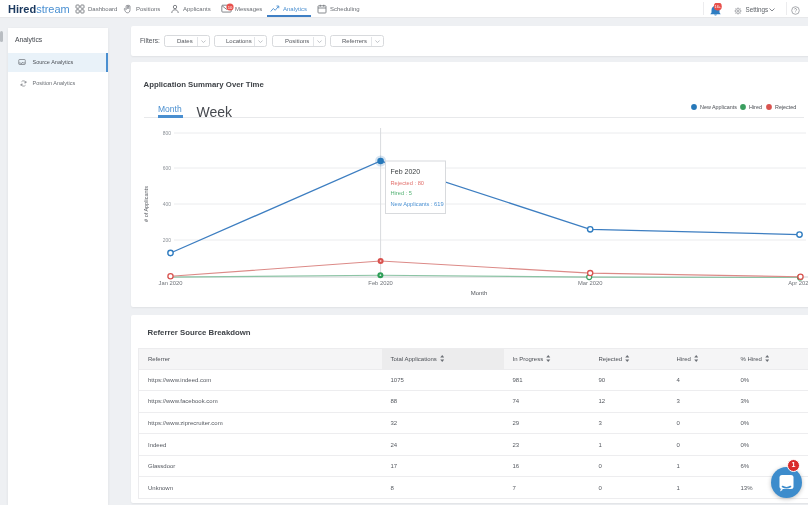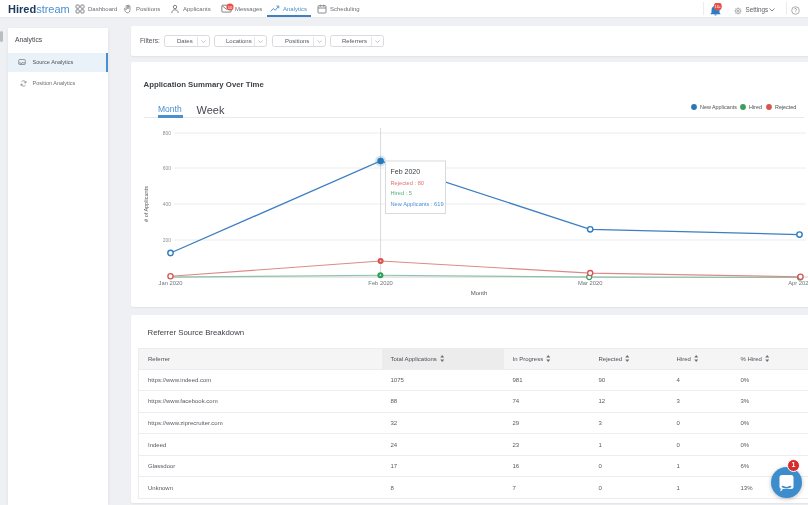--- a/index.html
+++ b/index.html
@@ -25,21 +25,21 @@
 #filters { left:115px; top:26px; width:686px; height:30px; }
 #filters .lbl { position:absolute; left:9px; top:11px; font-size:6.6px; color:#4e5258; }
 .fbtn { position:absolute; top:8.5px; height:12.5px; border:1px solid #d8dadd; border-radius:2.5px; background:#fff; font-size:6px; color:#55585e; }
 .fbtn .t { position:absolute; top:2.8px; }
 .fbtn .sep { position:absolute; right:11px; top:1.5px; width:1px; height:9px; background:#e3e5e8; }
 .fbtn .chev { position:absolute; right:3px; top:4px; }
 
 #chartcard { left:115px; top:62px; width:686px; height:245px; }
 
 #tablecard { left:115px; top:315px; width:686px; height:188px; }
-#tablecard .title { position:absolute; left:16.5px; top:12.5px; font-size:7.8px; font-weight:normal; color:#3e4247; }
+#tablecard .title { position:absolute; left:16.5px; top:12.5px; font-size:7.8px; font-weight:bold; color:#3e4247; }
 #tbl { position:absolute; left:7px; top:33px; width:671px; border-collapse:collapse; table-layout:fixed; font-size:6px; color:#565a61; }
 #tbl th { font-weight:normal; text-align:left; background:#f5f5f6; color:#4c5056; height:20.5px; padding:0 0 0 9px; border:1px solid #ececee; border-left:none; border-right:none; }
 #tbl th.hl { background:#ececed; }
 #tbl td { height:21.6px; padding:0 0 0 9px; border-bottom:1px solid #ededef; }
 #tbl td:first-child, #tbl th:first-child { border-left:1px solid #ececee; }
 #tbl td:last-child, #tbl th:last-child { border-right:1px solid #ececee; }
 .sorticon { display:inline-block; vertical-align:-1px; margin-left:3px; }
 
 #chat { position:absolute; left:771px; top:467px; width:31px; height:31px; border-radius:50%; background:#3d8ccc; box-shadow:0 1px 4px rgba(0,0,0,0.25); }
 #chatbadge { position:absolute; left:787px; top:459px; width:13px; height:13px; border-radius:50%; background:#d92b2b; border:1.5px solid #fff; color:#fff; font-size:7px; font-weight:bold; text-align:center; line-height:10px; }
@@ -169,21 +169,21 @@
       <span class="sep"></span>
       <svg class="chev" width="5" height="3.5" viewBox="0 0 6 4" fill="none" stroke="#b9bcc1" stroke-width="1.1">
         <path d="M0.5 0.5 L3 3 L5.5 0.5"></path>
       </svg>
     </div>
 </div>
 
 <div id="chartcard" class="card">
   <div style="position:absolute;left:12.5px;top:17.5px;font-size:7.8px;font-weight:bold;color:#3e4247;">Application Summary Over Time</div>
   <div style="position:absolute;left:27px;top:41.5px;font-size:8.5px;color:#4a8fd0;">Month</div>
-  <div style="position:absolute;left:65.5px;top:41.5px;font-size:11px;color:#46494f;">Week</div>
+  <div style="position:absolute;left:65.5px;top:41.5px;font-size:14px;color:#46494f;">Week</div>
   <div style="position:absolute;left:13px;top:55px;width:660px;height:1px;background:#e8e9eb;"></div>
   <div style="position:absolute;left:26.5px;top:53px;width:25px;height:2.5px;background:#4a8fd0;"></div>
   <svg width="686" height="245" style="position:absolute;left:0;top:0;" font-family="Liberation Sans">
 
     <circle cx="563" cy="45" r="2.9" fill="#2678b9"></circle>
     <text x="569" y="47" font-size="5.4" fill="#4a4e54">New Applicants</text>
     <circle cx="612" cy="45" r="2.9" fill="#3a9e5f"></circle>
     <text x="618" y="47" font-size="5.4" fill="#4a4e54">Hired</text>
     <circle cx="638" cy="45" r="2.9" fill="#d9534f"></circle>
     <text x="644" y="47" font-size="5.4" fill="#4a4e54">Rejected</text>

